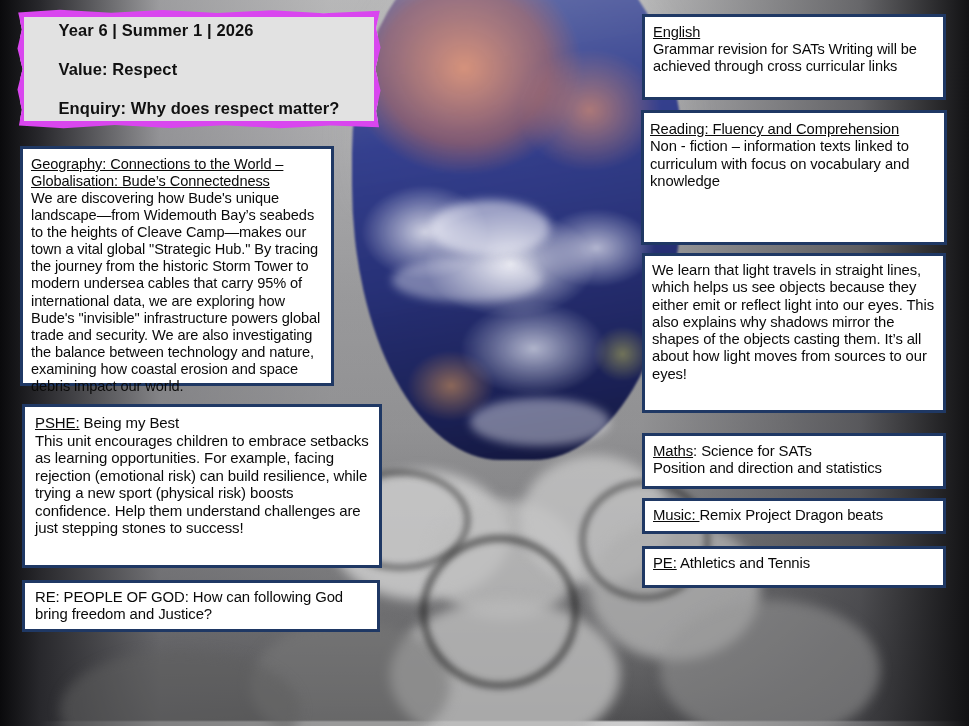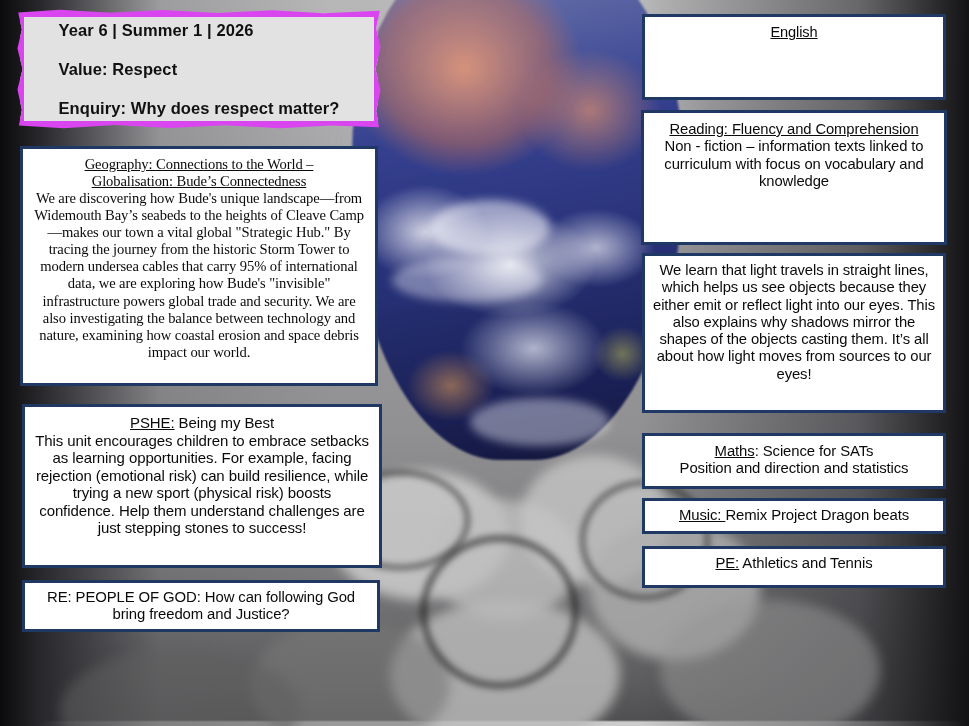--- a/index.html
+++ b/index.html
@@ -91,21 +91,20 @@
     filter: blur(5px);
   }
 
   
   .box {
     position: absolute;
     background: #ffffff;
     border: 3px solid #1F3864;
     box-sizing: border-box;
     color: #0a0a0a;
-    text-align: center;
     line-height: 1.17;
     letter-spacing: -0.1px;
   }
   .box .hd { text-decoration: underline; }
   .box p { margin: 0; }
 
   
   .title-box {
     position: absolute;
     left: 16px;
@@ -130,21 +129,21 @@
     letter-spacing: 0.1px;
     clip-path: polygon(
       0.6% 3%, 12% 0.6%, 26% 3.2%, 40% 0.8%, 55% 3.4%, 70% 1%, 84% 3.6%, 99.4% 1.4%,
       98.4% 16%, 99.6% 32%, 98.2% 50%, 99.6% 68%, 98.4% 85%, 99.2% 98.6%,
       86% 97%, 72% 99.4%, 57% 96.8%, 42% 99.2%, 27% 96.6%, 13% 99.4%, 0.8% 97%,
       1.6% 84%, 0.4% 67%, 1.8% 50%, 0.4% 33%, 1.6% 17%
     );
   }
 
   
-  #box-geography { left: 20px;  top: 146px; width: 358px; height: 240px; padding: 7px 8px 0; font-size: 14.6px; font-family: Liberation Serif, serif; }
+  #box-geography { left: 20px;  top: 146px; width: 314px; height: 240px; padding: 7px 8px 0; font-size: 14.6px; }
   #box-pshe      { left: 22px;  top: 404px; width: 360px; height: 164px; padding: 7px 10px 0; font-size: 15px; }
   #box-re        { left: 22px;  top: 580px; width: 358px; height: 52px;  padding: 6px 10px 0; font-size: 14.9px; }
 
   #box-english   { left: 642px; top: 14px;  width: 304px; height: 86px;  padding: 7px 8px 0; font-size: 14.6px; }
   #box-reading   { left: 641px; top: 110px; width: 306px; height: 135px; padding: 8px 6px 0; font-size: 14.8px; }
   #box-science   { left: 642px; top: 253px; width: 304px; height: 160px; padding: 6px 7px 0; font-size: 14.8px; }
   #box-maths     { left: 642px; top: 433px; width: 304px; height: 56px;  padding: 7px 8px 0; font-size: 14.9px; }
   #box-music     { left: 642px; top: 498px; width: 304px; height: 36px;  padding: 6px 8px 0; font-size: 14.9px; }
   #box-pe        { left: 642px; top: 546px; width: 304px; height: 42px;  padding: 6px 8px 0; font-size: 14.9px; }
   #box-ict       { left: 642px; top: 600px; width: 296px; height: 52px;  padding: 6px 8px 0; font-size: 14.9px; }
@@ -198,20 +197,21 @@
     <p><span class="hd">PSHE:</span><span> Being my Best</span></p>
     <p>This unit encourages children to embrace setbacks as learning opportunities. For example, facing rejection (emotional risk) can build resilience, while trying a new sport (physical risk) boosts confidence. Help them understand challenges are just stepping stones to success!</p>
   </div>
 
   <div class="box" id="box-re">
     <p>RE: PEOPLE OF GOD: How can following God bring freedom and Justice?</p>
   </div>
 
   <div class="box" id="box-english">
     <p class="hd">English</p>
+    <p>Grammar revision for SATs Writing will be achieved through cross curricular links</p>
   </div>
 
   <div class="box" id="box-reading">
     <p class="hd">Reading: Fluency and Comprehension</p>
     <p>Non - fiction – information texts linked to curriculum with focus on vocabulary and knowledge</p>
     <span class="spacer-line"></span>
   </div>
 
   <div class="box" id="box-science">
     <p>We learn that light travels in straight lines, which helps us see objects because they either emit or reflect light into our eyes. This also explains why shadows mirror the shapes of the objects casting them. It’s all about how light moves from sources to our eyes!</p>

